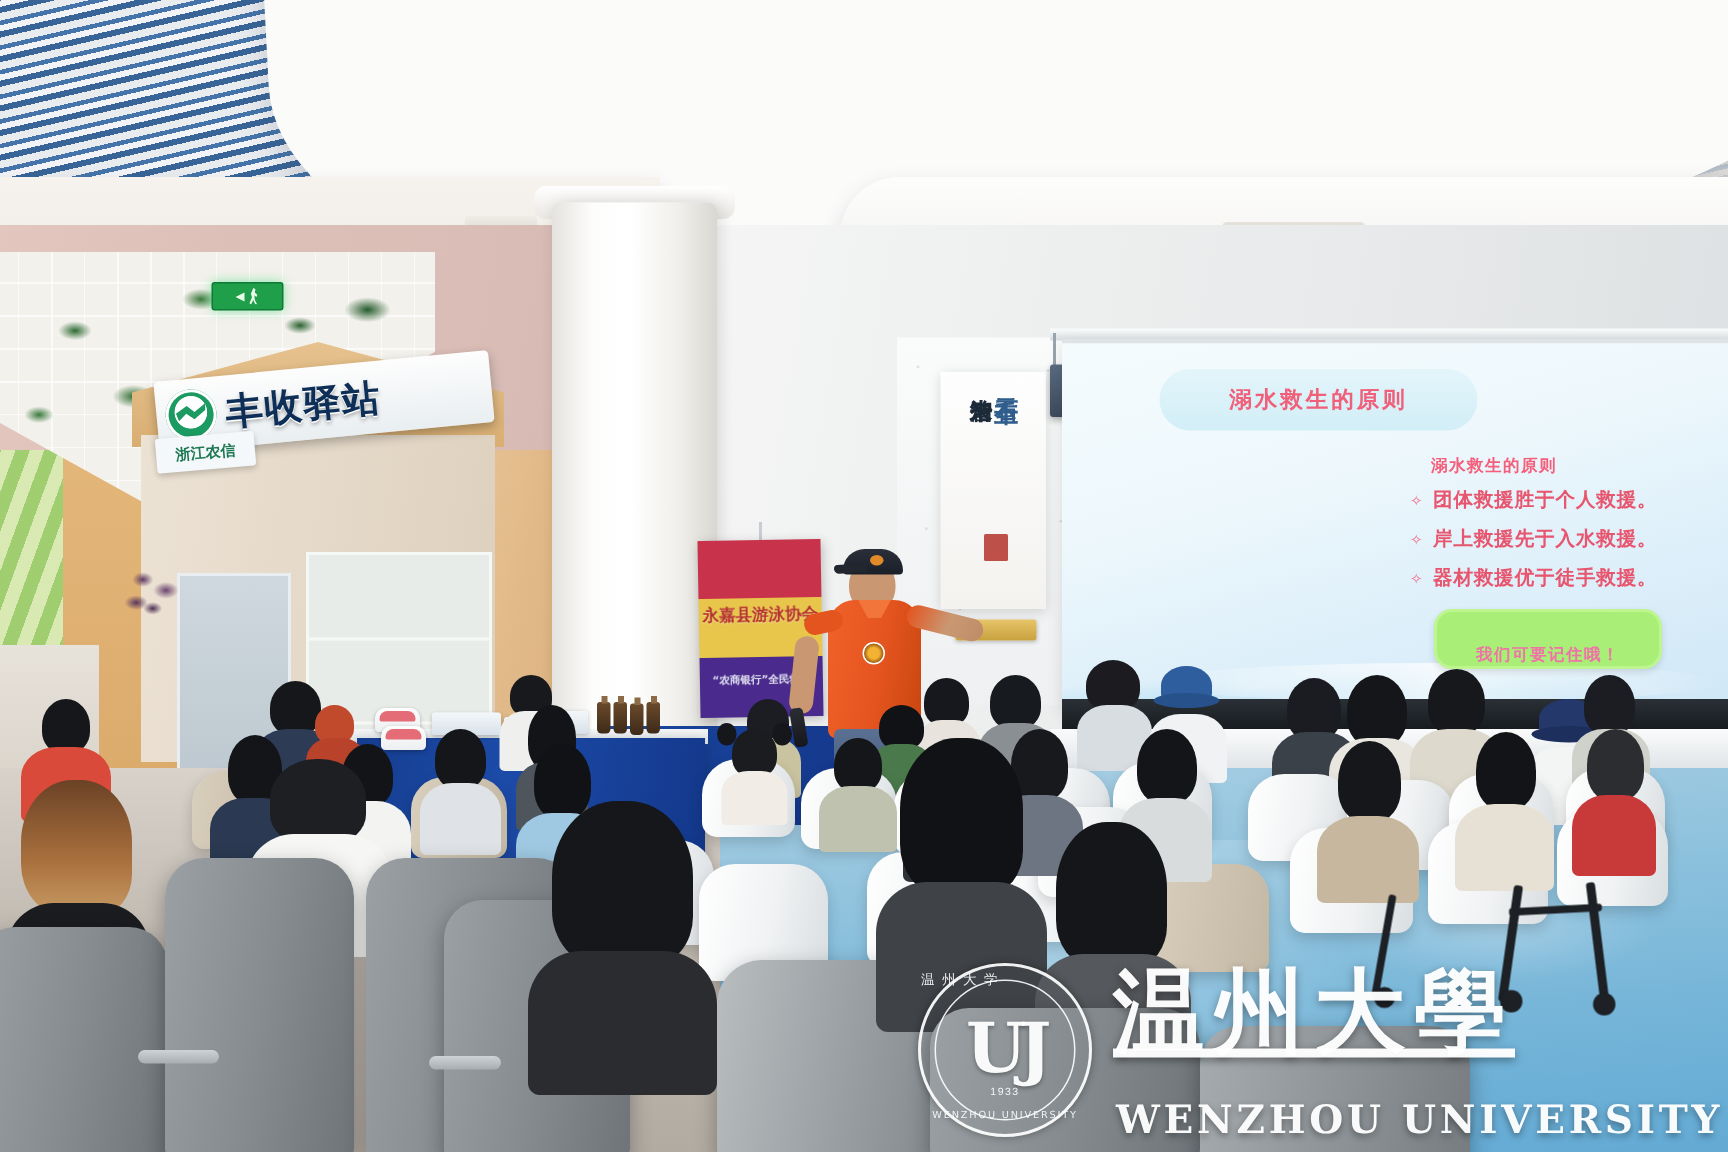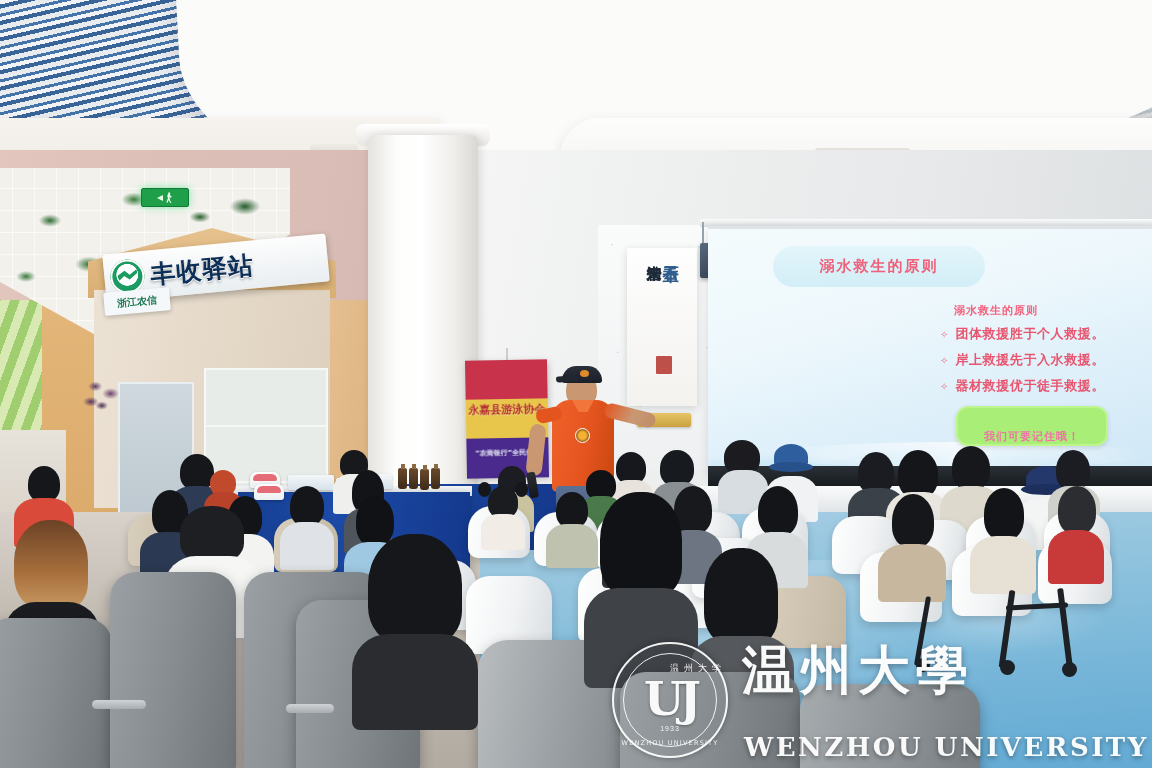--- a/index.html
+++ b/index.html
@@ -486,38 +486,38 @@
     content:"";position:absolute;left:9px;top:9px;right:9px;bottom:9px;border-radius:50%;
     border:1.5px solid rgba(255,255,255,.9);
   }
   .wm-uj{
     position:absolute;left:50%;top:50%;transform:translate(-50%,-52%);
     font-size:46px;font-weight:700;color:rgba(255,255,255,.96);
     font-family:"DejaVu Serif",serif;letter-spacing:-5px;
     text-shadow:0 1px 3px rgba(0,0,0,.35);
   }
   .wm-arc-top{
-    position:absolute;left:0;top:18px;width:112px;text-align:right;
+    position:absolute;left:0;top:3px;width:112px;text-align:left;
     font-size:9px;color:rgba(255,255,255,.9);letter-spacing:5px;
     font-family:Liberation Mono, monospace;
   }
   .wm-year{
     position:absolute;left:0;bottom:24px;width:112px;text-align:center;
     font-size:7px;color:rgba(255,255,255,.9);letter-spacing:1px;
   }
   .wm-arc-bot{
     position:absolute;left:0;bottom:9px;width:112px;text-align:center;
     font-size:6.5px;color:rgba(255,255,255,.88);letter-spacing:1.2px;
     font-family:"DejaVu Sans",sans-serif;
   }
   .wm-cn{
     position:absolute;left:130px;top:8px;
-    font-size:52px;font-weight:700;color:rgba(255,255,255,.97);
+    font-size:61px;font-weight:700;color:rgba(255,255,255,.97);
     letter-spacing:6px;font-family:"DejaVu Sans",sans-serif;
-    text-shadow:0 2px 6px rgba(0,0,0,.38);white-space:nowrap;line-height:1;
+    text-shadow:0 2px 6px rgba(0,0,0,.38);white-space:nowrap;line-height:1;text-decoration:underline;
   }
   .wm-en{
     position:absolute;left:132px;top:96px;
     font-size:26px;font-weight:700;color:rgba(255,255,255,.96);
     letter-spacing:2.5px;font-family:"DejaVu Serif",serif;
     text-shadow:0 2px 5px rgba(0,0,0,.38);white-space:nowrap;
   }
 
   .blurwrap{filter:blur(.45px);}
 </style>

